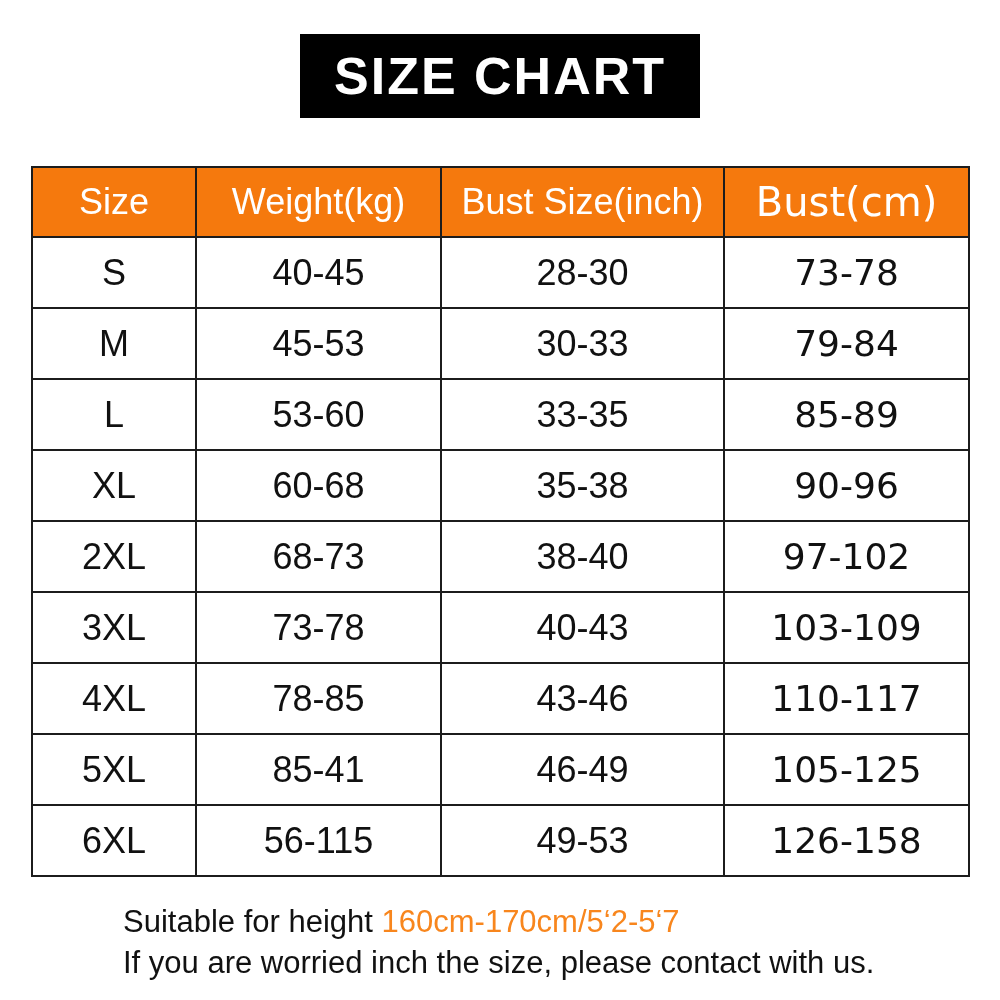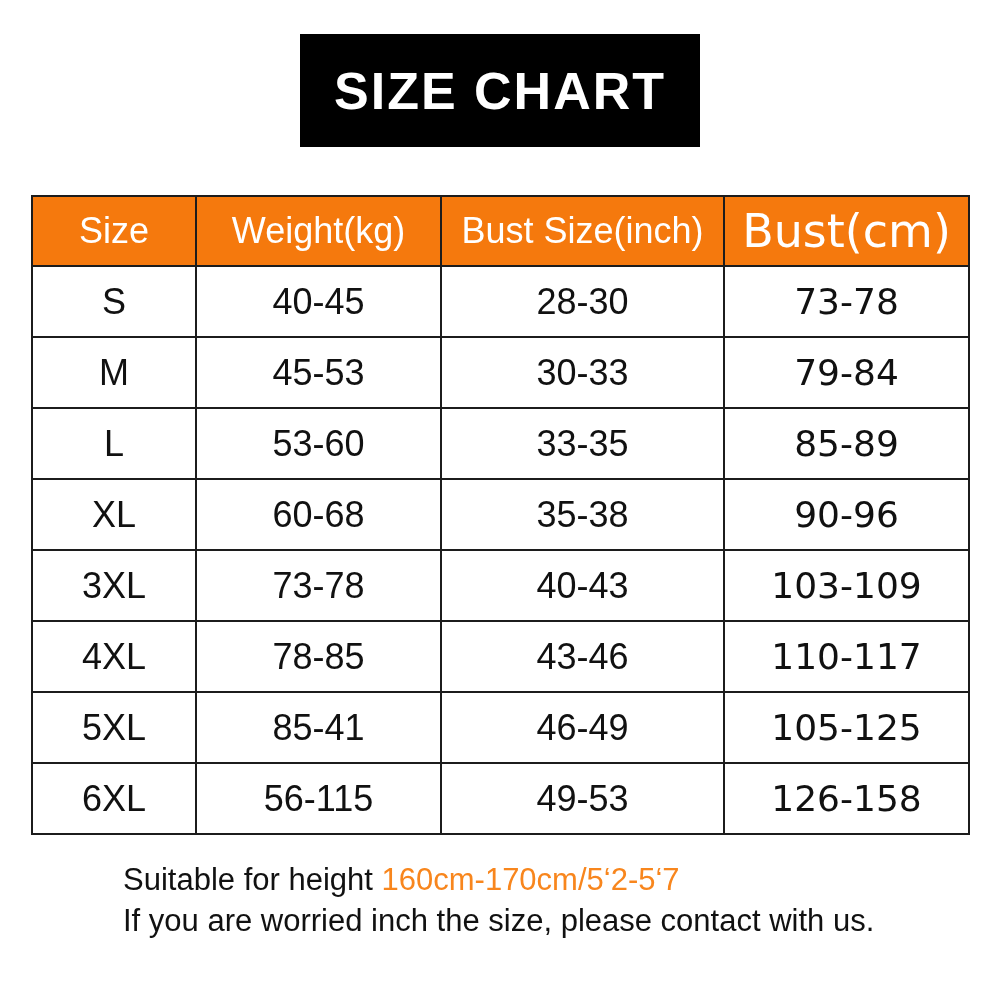--- a/index.html
+++ b/index.html
@@ -19,21 +19,21 @@
     font-family:"Liberation Sans",sans-serif;
     color:var(--body-text);
   }
   .banner-wrap{
     width:1000px;
     padding-top:34px;
     display:flex;
     justify-content:center;
   }
   .banner{
-    width:400px;height:113px;
+    width:400px;height:84px;
     background:var(--banner-bg);
     display:flex;align-items:center;justify-content:center;
   }
   .banner-title{
     color:var(--banner-text);
     font-size:52px;
     font-weight:bold;
     letter-spacing:2px;
     white-space:nowrap;
   }
@@ -53,21 +53,21 @@
     vertical-align:middle;
     font-size:36px;
   }
   .size-table thead tr{height:70px;}
   .size-table tbody tr{height:71px;}
   .size-table th{
     background:var(--header-bg);
     color:var(--header-text);
     font-weight:normal;
   }
-  .size-table th.col-cm{font-size:46px;}
+  .size-table th.col-cm{font-size:40px;}
   .col-cm{font-family:"DejaVu Sans",sans-serif;font-size:34px;}
   .size-table td{color:var(--body-text);}
   .footer-note{
     margin:24px 0 4px 123px;
     font-size:31px;
     line-height:41px;
   }
   .footer-line{white-space:nowrap;}
   .highlight{color:var(--highlight);}
 </style>
@@ -114,20 +114,26 @@
         <td>33-35</td>
         <td class="col-cm">85-89</td>
       </tr>
       <tr>
         <td>XL</td>
         <td>60-68</td>
         <td>35-38</td>
         <td class="col-cm">90-96</td>
       </tr>
       <tr>
+        <td>2XL</td>
+        <td>68-73</td>
+        <td>38-40</td>
+        <td class="col-cm">97-102</td>
+      </tr>
+      <tr>
         <td>3XL</td>
         <td>73-78</td>
         <td>40-43</td>
         <td class="col-cm">103-109</td>
       </tr>
       <tr>
         <td>4XL</td>
         <td>78-85</td>
         <td>43-46</td>
         <td class="col-cm">110-117</td>

